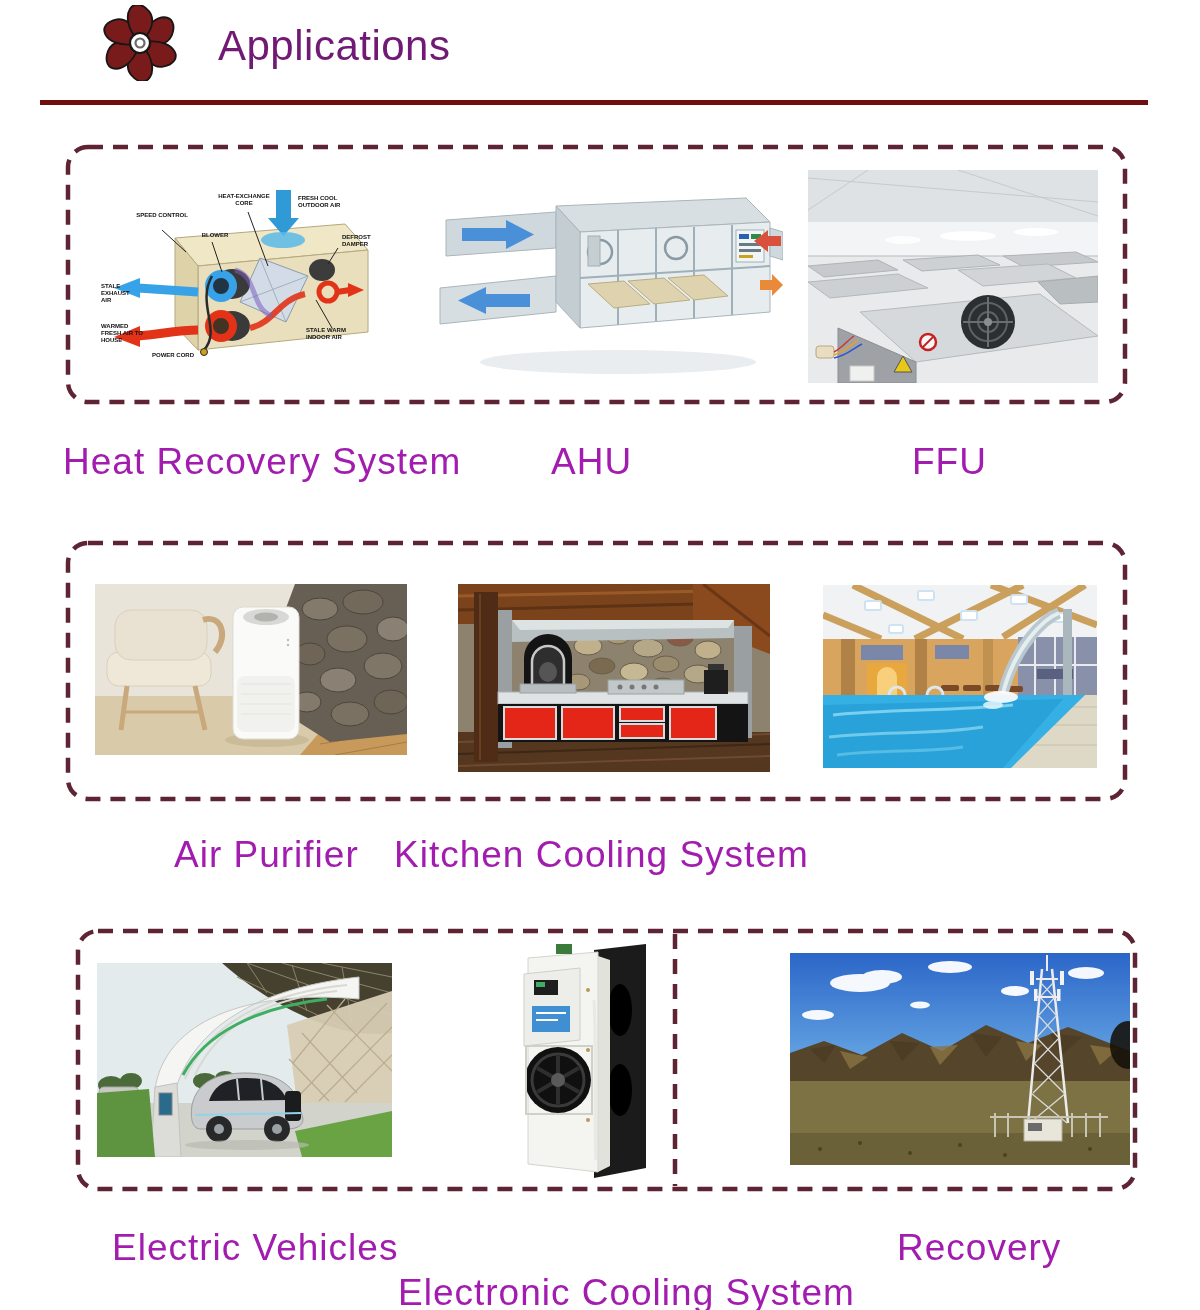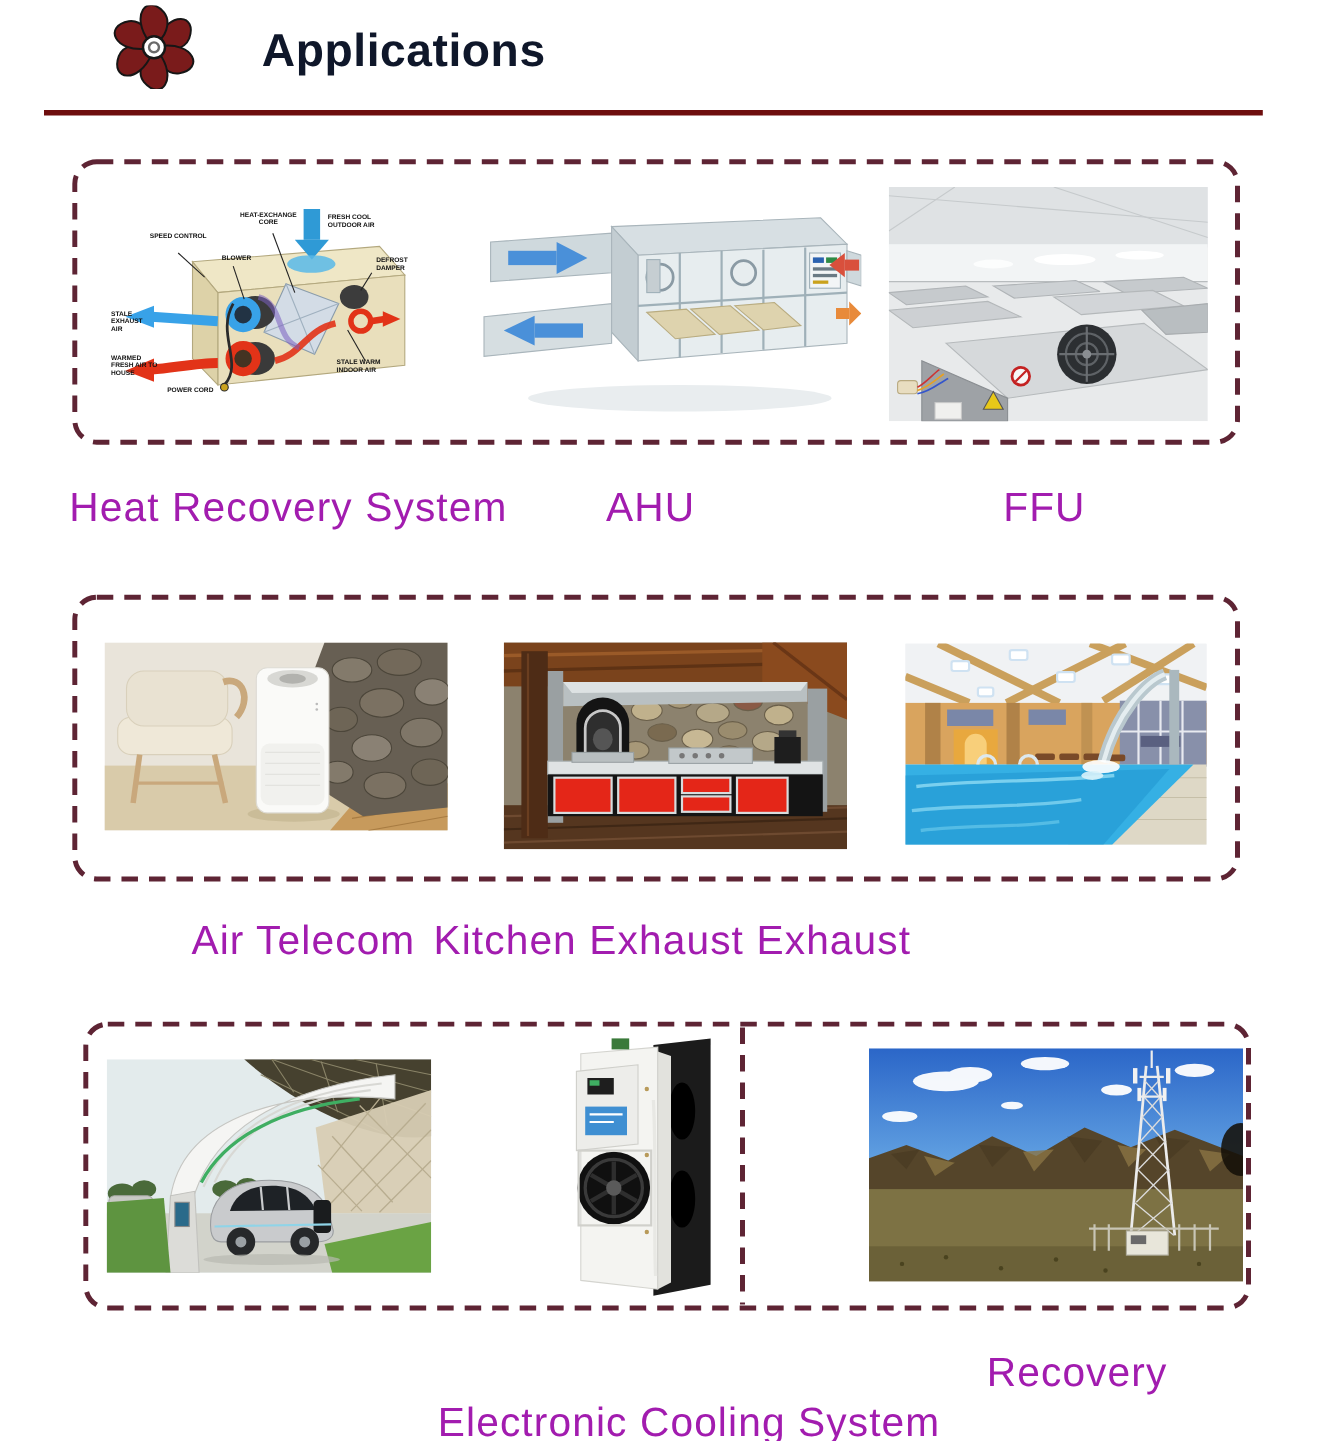--- a/index.html
+++ b/index.html
@@ -1,19 +1,19 @@
 <!DOCTYPE html>
 <html><head>
 <meta charset="utf-8">
 <style>
   html,body{margin:0;padding:0;background:#ffffff;}
   .page{position:relative;width:1200px;height:1310px;background:#ffffff;overflow:hidden;
         font-family:"Liberation Sans", sans-serif;}
   .abs{position:absolute;}
-  .title{font-size:42px;font-weight:700;color:#0f172a;letter-spacing:0.5px;margin-left:20px;}
+  .title{font-size:42px;font-weight:400;color:#701a75;letter-spacing:0.5px;}
   .divider{background:#6e0e0e;}
   .cap{position:absolute;font-size:37px;font-weight:300;color:#a21caf;letter-spacing:1px;
        white-space:nowrap;font-family:"Liberation Sans", sans-serif;}
   .photo{position:absolute;}
   .photo svg{display:block;width:100%;height:100%;}
   .dlabel{position:absolute;font-size:6px;font-weight:700;color:#101010;line-height:1.15;
           font-family:"Liberation Sans", sans-serif;}
   .ctr{text-align:center;}
 </style>
 </head>
@@ -327,22 +327,22 @@
       <path d="M236,28 C220,34 192,62 180,108" stroke="#b9c8ce" stroke-width="11" fill="none"></path>
       <path d="M236,28 C220,34 192,62 180,108" stroke="#e4edf0" stroke-width="4" fill="none"></path>
       <rect x="240" y="24" width="9" height="86" fill="#aab8be"></rect>
       <ellipse cx="178" cy="112" rx="17" ry="6" fill="#ffffff" opacity="0.9"></ellipse>
       <ellipse cx="170" cy="120" rx="10" ry="4" fill="#d8f2fa" opacity="0.9"></ellipse>
       <path d="M66,110 A8,8 0 0 1 82,110" stroke="#dce8ee" stroke-width="3" fill="none"></path>
       <path d="M104,110 A8,8 0 0 1 120,110" stroke="#dce8ee" stroke-width="3" fill="none"></path>
     </svg>
   </div>
 
-  <div class="cap" style="left:174px;top:834px;">Air Telecom</div>
-  <div class="cap" style="left:394px;top:834px;">Kitchen Exhaust Exhaust</div>
+  <div class="cap" style="left:174px;top:834px;">Air Purifier</div>
+  <div class="cap" style="left:394px;top:834px;">Kitchen Cooling System</div>
 
   <div class="photo" style="left:97px;top:963px;width:295px;height:194px;">
     <svg viewBox="0 0 295 194">
       <rect width="295" height="194" fill="#e3ebec"></rect>
       <rect x="0" y="140" width="295" height="54" fill="#d2d3cb"></rect>
       <path d="M125,0 L295,0 L295,70 C240,78 170,40 125,0 Z" fill="#46412f"></path>
       <g stroke="#8a8468" stroke-width="1">
         <line x1="150" y1="0" x2="295" y2="52"></line>
         <line x1="185" y1="0" x2="295" y2="30"></line>
         <line x1="225" y1="0" x2="295" y2="14"></line>
@@ -498,16 +498,17 @@
           <line x1="218" y1="160" x2="218" y2="184"></line>
         <line x1="282" y1="160" x2="282" y2="184"></line>
           <line x1="296" y1="160" x2="296" y2="184"></line>
         <line x1="310" y1="160" x2="310" y2="184"></line>
         <line x1="200" y1="164" x2="318" y2="164"></line>
       </g>
       <ellipse cx="338" cy="92" rx="18" ry="24" fill="#141008" opacity="0.88"></ellipse>
     </svg>
   </div>
 
+  <div class="cap" style="left:112px;top:1227px;">Electric Vehicles</div>
   <div class="cap" style="left:398px;top:1227px;margin-top:45px;">Electronic Cooling System</div>
   <div class="cap" style="left:897px;top:1227px;">Recovery</div>
 
 </div>
 
 </body></html>

